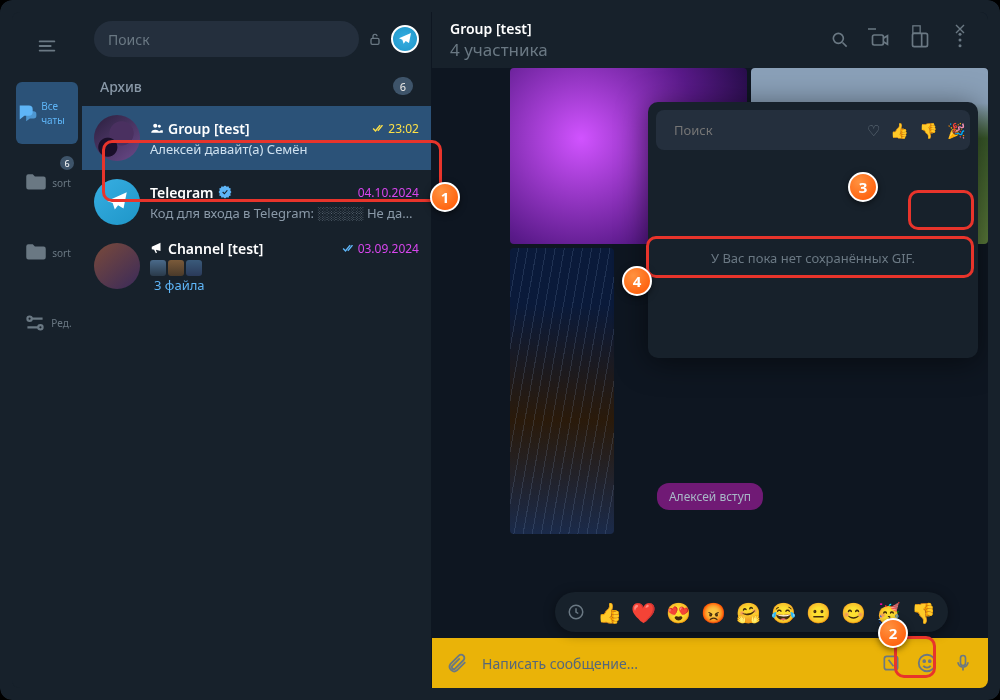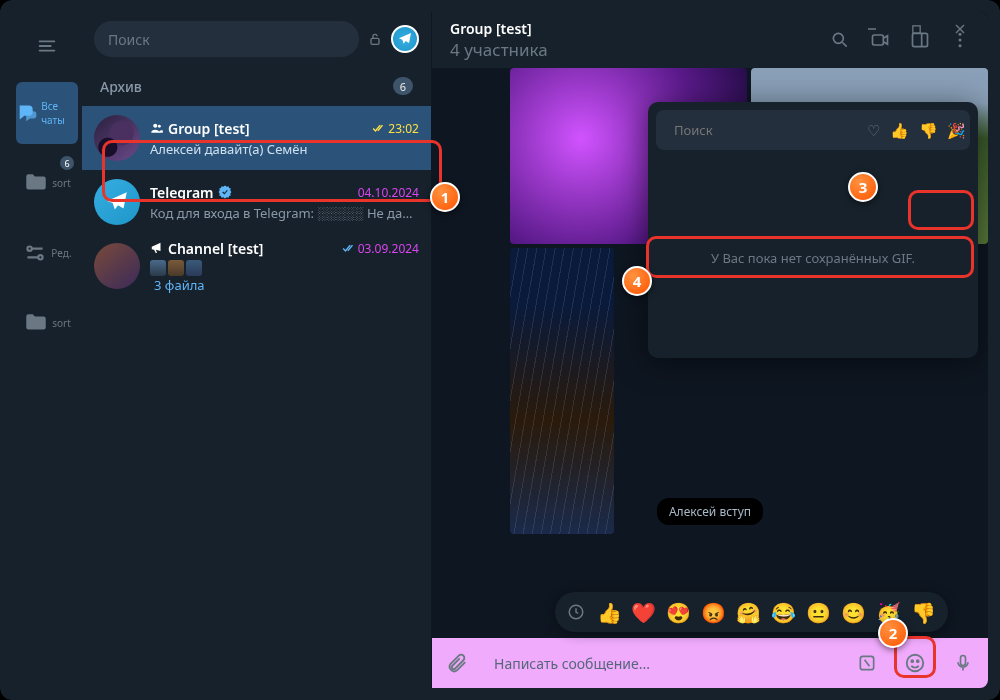--- a/index.html
+++ b/index.html
@@ -51,40 +51,40 @@
 .chathead-title{color:#fff;font-weight:600;font-size:14px}
 .chathead-sub{color:#6a7883;font-size:17px}
 .chathead-actions{display:flex;gap:20px;color:#6a7883}
 .chathead-actions div{cursor:pointer}
 
 .messages{flex:1;position:relative;overflow:hidden}
 .media-grid{position:absolute;top:0;left:78px;right:0;display:flex;gap:4px}
 .media-cell{height:176px;flex:1;border-radius:4px}
 .media-cell2{position:absolute;top:180px;left:78px;width:104px;height:286px;border-radius:4px}
 
-.service-msg{position:absolute;left:50%;transform:translateX(-50%);top:430px;background:#000000;color:#a8b8c7;font-size:12px;padding:5px 12px;border-radius:12px}
+.service-msg{position:absolute;left:50%;transform:translateX(-50%);top:415px;background:#701a75;color:#a8b8c7;font-size:12px;padding:5px 12px;border-radius:12px}
 
 
 .popup{position:absolute;right:10px;top:90px;width:330px;background:#17212b;border-radius:10px;box-shadow:0 4px 30px rgba(0,0,0,.5);overflow:hidden;z-index:20}
 .popup-tabs{height:42px;display:flex;align-items:center;justify-content:space-around;border-bottom:1px solid #0e1621}
 .popup-tab{font-size:13px;color:#8a99a8;cursor:pointer;padding:4px 8px}
 .popup-tab.active{color:#5eb5f7;font-weight:600}
 .popup-search{height:40px;margin:8px;background:#242f3d;border-radius:8px;display:flex;align-items:center;padding:0 10px;gap:8px;color:#6a7883;font-size:13px}
 .popup-search input{background:none;border:none;outline:none;color:#aaa;flex:1;font-size:13px}
 .popup-icons{display:flex;gap:10px;color:#6a7883}
 .popup-icons span{cursor:pointer;font-size:15px}
 .popup-body{height:200px;display:flex;align-items:center;justify-content:center;color:#6a7883;font-size:13px;padding:0 20px;text-align:center}
 
 
 .emoji-strip{position:absolute;bottom:56px;right:40px;background:#17212b;border-radius:20px;height:40px;display:flex;align-items:center;padding:0 12px;gap:10px;box-shadow:0 2px 12px rgba(0,0,0,.4);z-index:15}
 .emoji-strip span{font-size:20px;cursor:pointer}
 .clock-ic{color:#6a7883;font-size:16px;margin-right:2px}
 
 
-.compose{height:50px;background:#f0abfc;display:flex;align-items:center;padding:0 14px;gap:26px;margin-top:auto}
+.compose{height:50px;background:#eab308;display:flex;align-items:center;padding:0 14px;gap:14px;margin-top:auto}
 .compose-input{flex:1;color:#56677a;font-size:14px}
 .compose-ic{color:#6a7883;cursor:pointer;width:22px;display:flex;align-items:center;justify-content:center}
 
 
 .anno{position:absolute;border:3px solid #e8342b;border-radius:10px;pointer-events:none;z-index:40}
 .anno-num{position:absolute;width:30px;height:30px;border-radius:50%;background:radial-gradient(circle at 35% 30%,#ff9240,#ff5400);border:2px solid #fff;color:#fff;font-weight:700;font-size:15px;display:flex;align-items:center;justify-content:center;z-index:41;box-shadow:0 2px 6px rgba(0,0,0,.5)}
 
 svg{display:block}
 </style>
 </head>
@@ -119,38 +119,38 @@
   </div>
   <div class="rail-item active">
     <svg viewBox="0 0 24 24" fill="currentColor">
             <path d="M4 4h10a4 4 0 014 4v3a4 4 0 01-4 4H9l-5 4V4z"></path>
             <path d="M10 10h9a3 3 0 013 3v2a3 3 0 01-3 3h-4l-4 3v-8z" opacity=".7"></path>
           </svg>
     <span>Все чаты</span>
   </div>
   <div class="rail-item">
     <div class="rail-badge">6</div>
+    <svg viewBox="0 0 24 24" fill="currentColor">
+            <path d="M3 6a2 2 0 012-2h4l2 2h8a2 2 0 012 2v8a2 2 0 01-2 2H5a2 2 0 01-2-2V6z"></path>
+          </svg>
+    <span>sort</span>
+  </div>
+  <div class="rail-item">
     <svg viewBox="0 0 24 24" fill="currentColor">
             <path d="M3 6a2 2 0 012-2h4l2 2h8a2 2 0 012 2v8a2 2 0 01-2 2H5a2 2 0 01-2-2V6z"></path>
           </svg>
     <span>sort</span>
   </div>
   <div class="rail-item">
     <svg viewBox="0 0 24 24" fill="none" stroke="currentColor" stroke-width="2">
             <circle cx="7" cy="8" r="2"></circle>
             <circle cx="17" cy="16" r="2"></circle>
             <path d="M9 8h10M5 16h10"></path>
           </svg>
     <span>Ред.</span>
-  </div>
-  <div class="rail-item">
-    <svg viewBox="0 0 24 24" fill="currentColor">
-            <path d="M3 6a2 2 0 012-2h4l2 2h8a2 2 0 012 2v8a2 2 0 01-2 2H5a2 2 0 01-2-2V6z"></path>
-          </svg>
-    <span>sort</span>
   </div>
 </div>
 
 <div class="chatcol">
   <div class="searchrow">
     <div class="searchbox">
             <span>Поиск</span>
           </div>
     <span class="lock">
             <svg width="16" height="16" viewBox="0 0 24 24" fill="none" stroke="currentColor" stroke-width="2">

